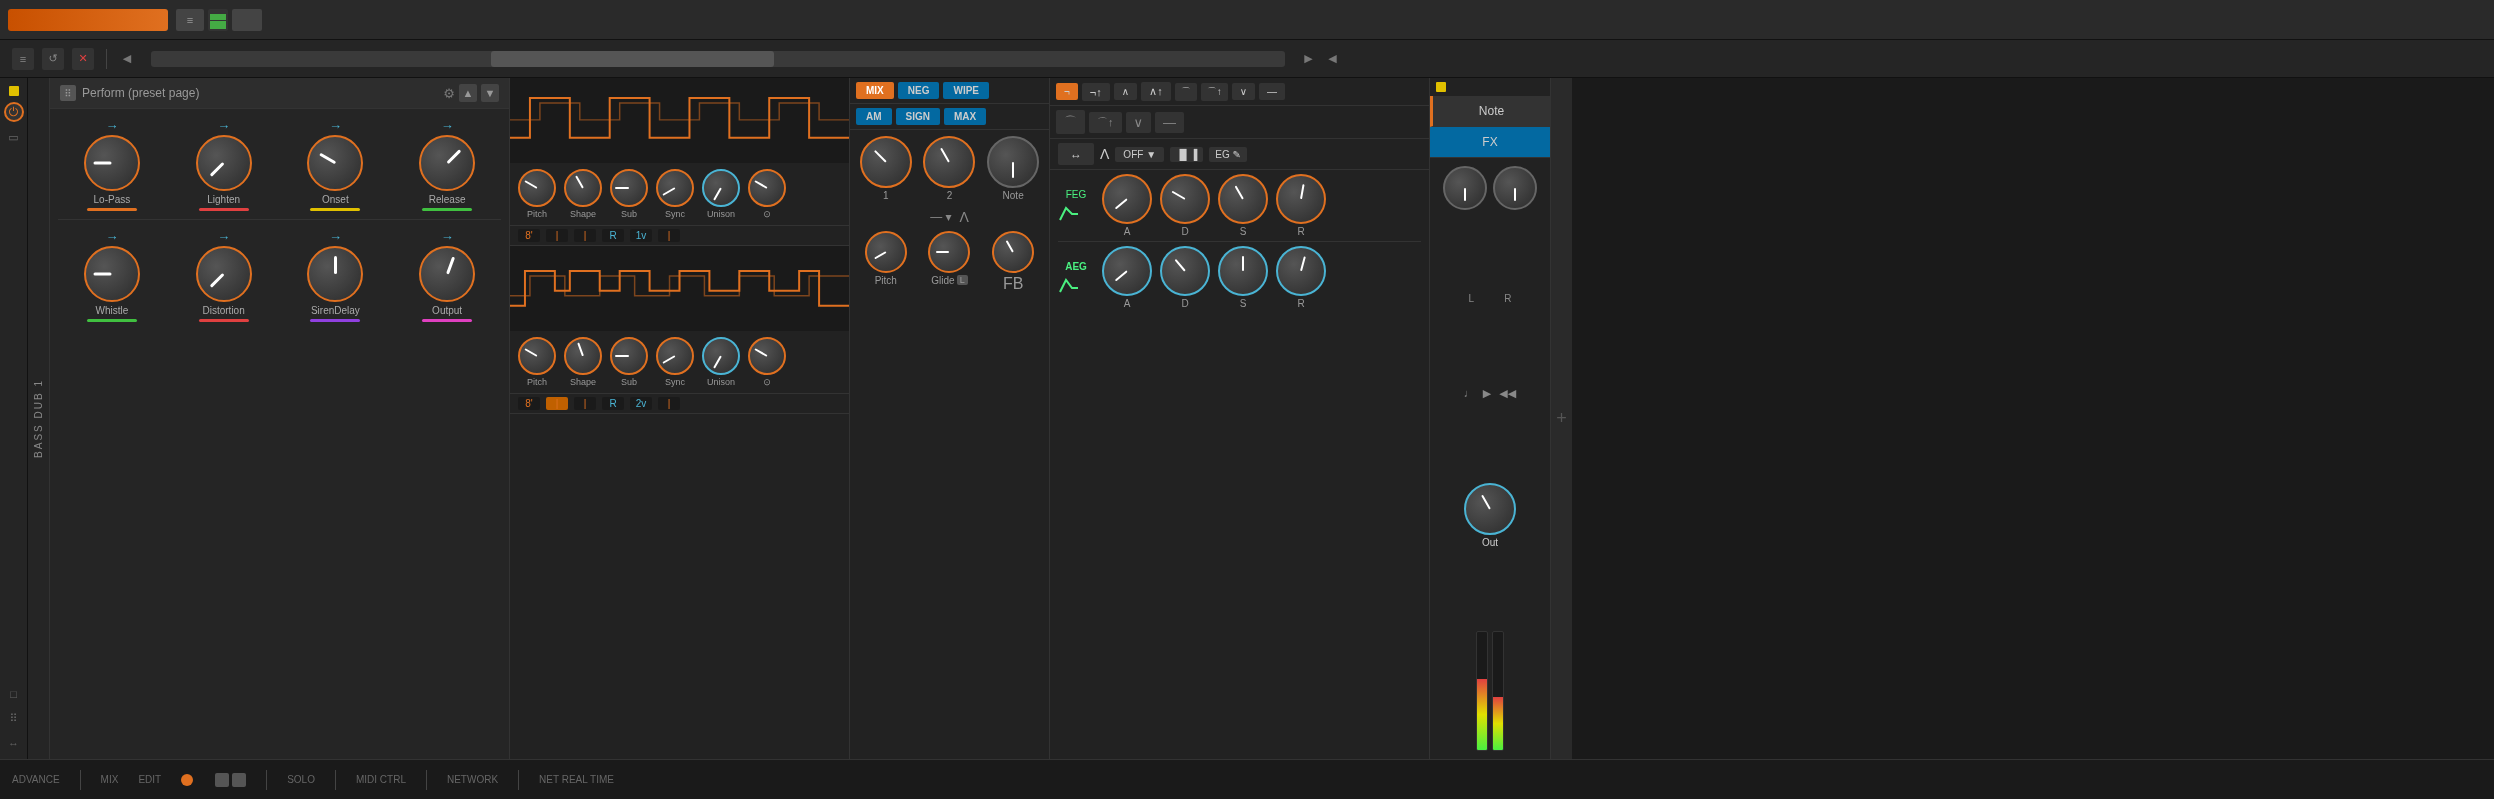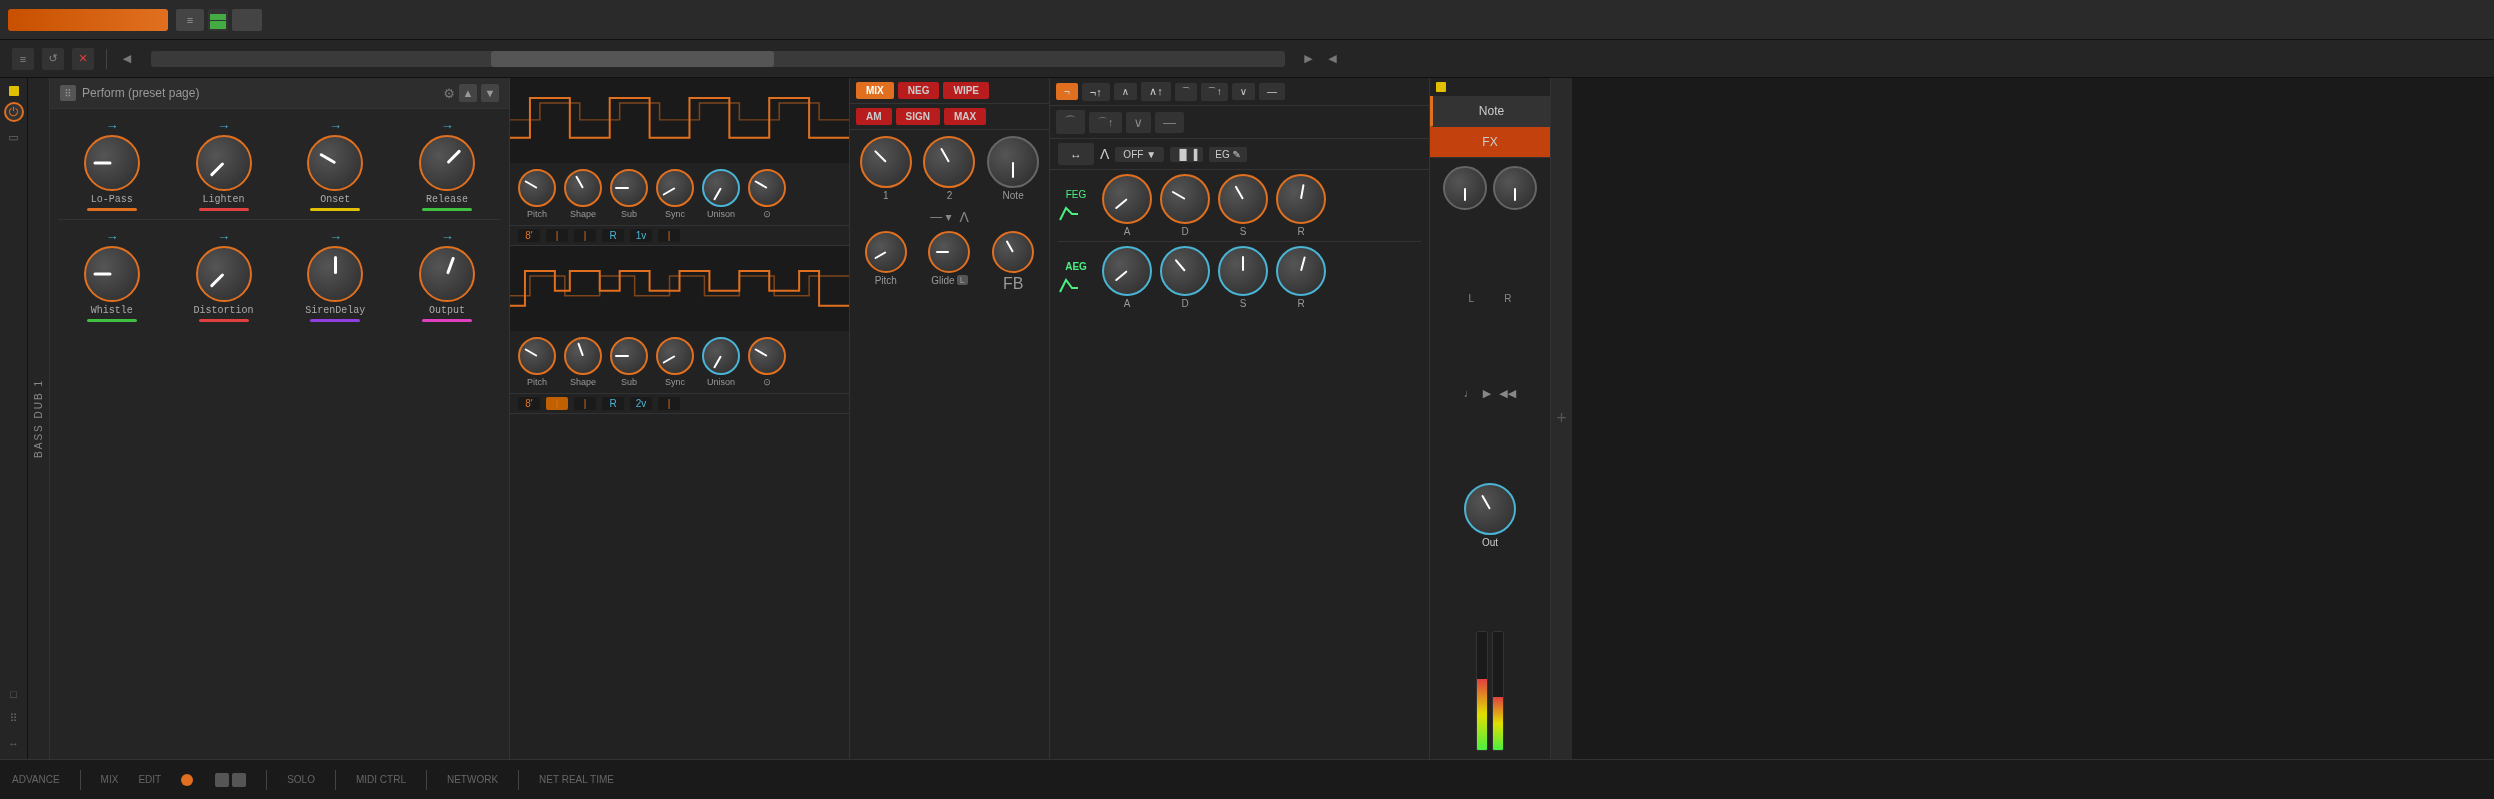--- a/index.html
+++ b/index.html
@@ -182,21 +182,20 @@
       border-radius: 2px;
       transform-origin: bottom center;
       bottom: 50%;
       left: 50%;
       margin-left: -1.5px;
     }
     .knob-label {
       font-size: 10px;
       color: #aaa;
       text-align: right;
-      font-family: Liberation Mono, monospace;
     }
     .knob-color-bar {
       width: 50px;
       height: 3px;
       border-radius: 2px;
     }
 
     .divider-row {
       height: 1px;
       background: #333;
@@ -268,21 +267,21 @@
       display: flex;
       padding: 4px 6px;
       gap: 4px;
       border-bottom: 1px solid #333;
     }
     .mixer-btn {
       padding: 3px 10px;
       font-size: 10px;
       font-weight: bold;
       color: #ccc;
-      background: #b91c1c;
+      background: #0369a1;
       border-radius: 2px;
       cursor: pointer;
     }
     .mixer-btn.active { background: #e07020; color: #fff; }
 
     
     .env-section {
       width: 380px;
       background: #222;
       border-right: 1px solid #333;
@@ -329,21 +328,21 @@
       width: 120px;
       background: #222;
       display: flex;
       flex-direction: column;
     }
     .note-btn {
       padding: 8px 4px;
       text-align: center;
       font-size: 12px;
       color: #ccc;
-      background: #c2410c;
+      background: #0369a1;
       border-bottom: 1px solid #333;
       cursor: pointer;
     }
     .note-btn.active { background: #333; border-left: 3px solid #e07020; }
 
     
     .ind-left { transform: rotate(-135deg); }
     .ind-right { transform: rotate(45deg); }
     .ind-slight-left { transform: rotate(-90deg); }
     .ind-slight-right { transform: rotate(0deg); }

